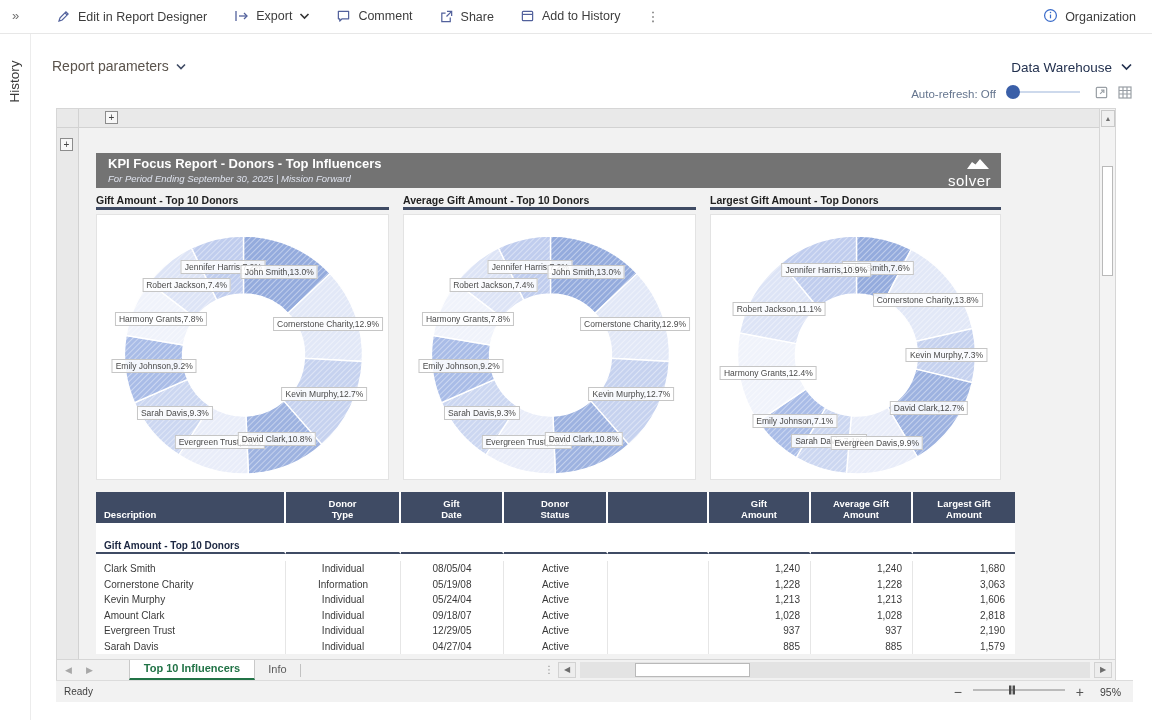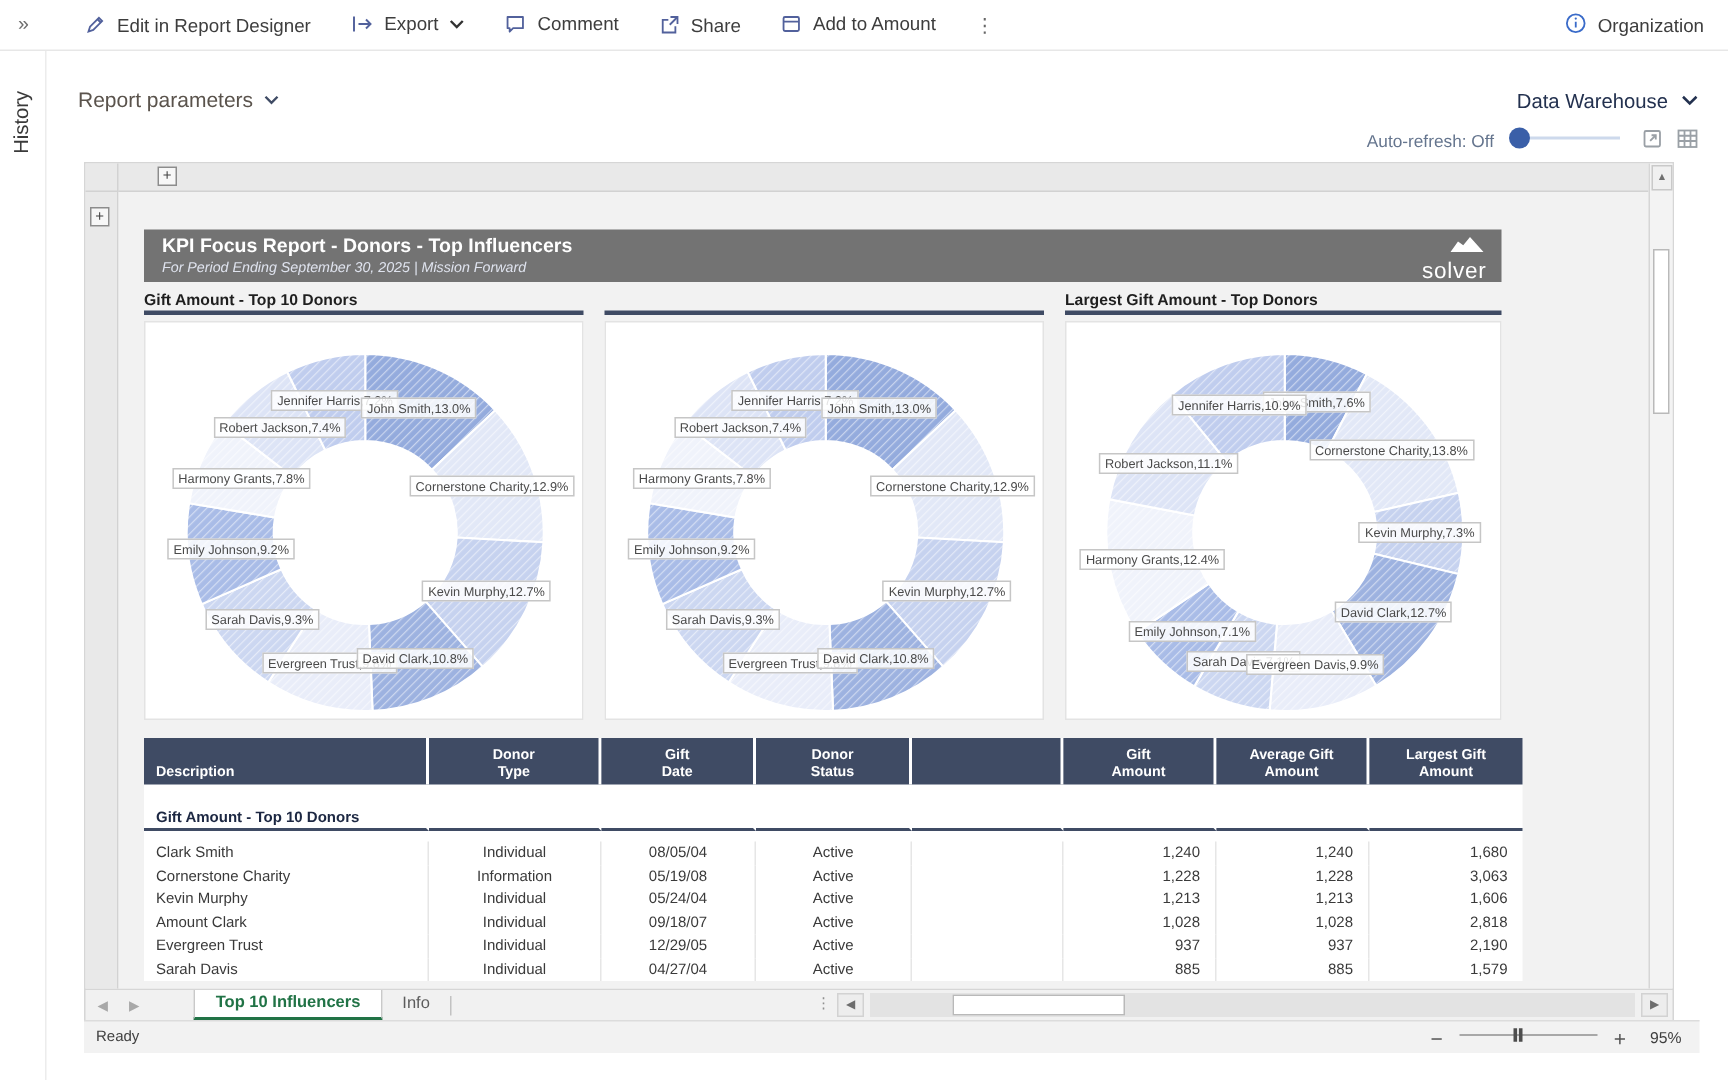--- a/index.html
+++ b/index.html
@@ -157,21 +157,21 @@
           </span>
         <span>Share</span>
       </div>
       <div class="tb-item">
         <span>
           <svg width="15" height="14" viewBox="0 0 16 15" fill="none" stroke="#52619c" stroke-width="1.3">
             <rect x="2.5" y="2.5" width="11" height="10" rx="1"></rect>
               <path d="M2.5 5.8 h11"></path>
           </svg>
           </span>
-        <span>Add to Amount</span>
+        <span>Add to History</span>
       </div>
       <span class="tb-kebab">⋮</span>
     </div>
     <div class="tb-info">
       <span>
         <svg width="15" height="15" viewBox="0 0 16 16" fill="none" stroke="#3a6bc9" stroke-width="1.3">
           <circle cx="8" cy="8" r="6.3"></circle>
             <path d="M8 7 v4"></path>
             <circle cx="8" cy="4.7" r="0.8" fill="#3a6bc9" stroke="none"></circle>
         </svg></span>
@@ -236,20 +236,21 @@
           <span>
             <svg width="30" height="13" viewBox="0 0 30 13">
                 <polygon points="6,12 28,12 19,2 14.5,7.5 11,5" fill="#fff"></polygon>
               </svg>
           </span>
           <div class="logo-word">solver</div>
         </div>
       </div>
 
       <div class="chart-title" style="left:17px; width:293px;">Gift Amount - Top 10 Donors</div>
+      <div class="chart-title" style="left:324px; width:293px;">Average Gift Amount - Top 10 Donors</div>
       <div class="chart-title" style="left:631px; width:291px;">Largest Gift Amount - Top Donors</div>
       <div class="chart-underline" style="left:17px; width:293px;"></div>
       <div class="chart-underline" style="left:324px; width:293px;"></div>
       <div class="chart-underline" style="left:631px; width:291px;"></div>
       <div class="chart-panel" style="left:17px; width:293px;">
           <svg width="291" height="264" viewBox="0 0 291 264">
             <defs>
               <pattern id="hatch0" patternUnits="userSpaceOnUse" width="4" height="4" patternTransform="rotate(45)">
       <line x1="0" y1="0" x2="0" y2="4" stroke="#ffffff" stroke-width="1.6" opacity="0.5"></line>
               </pattern>

